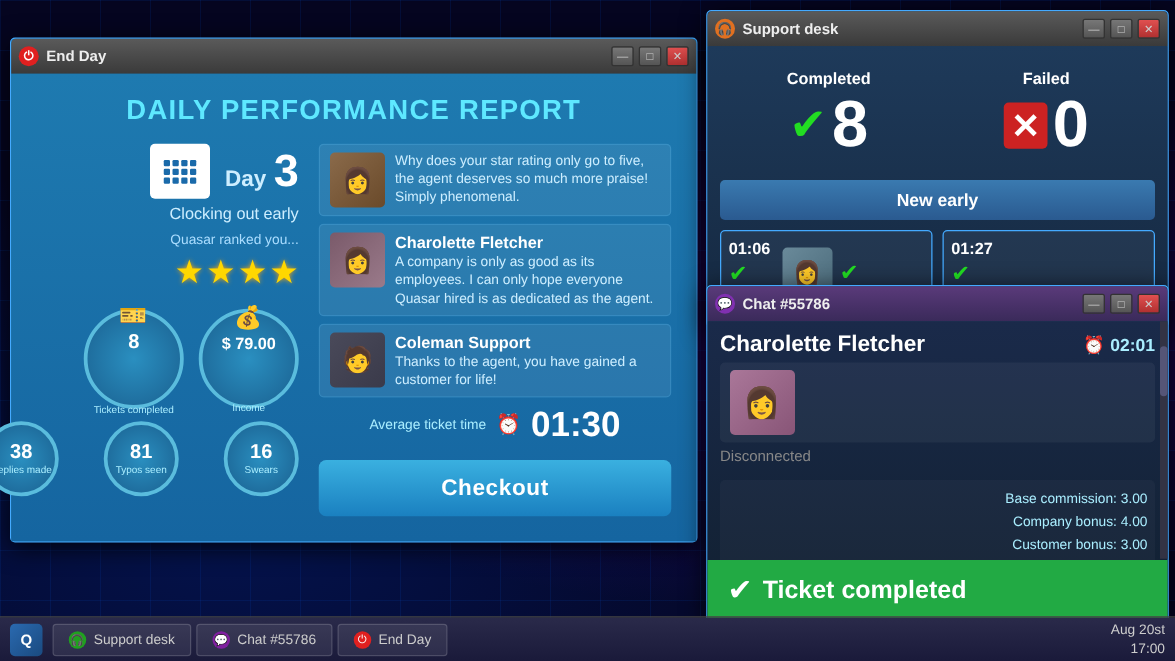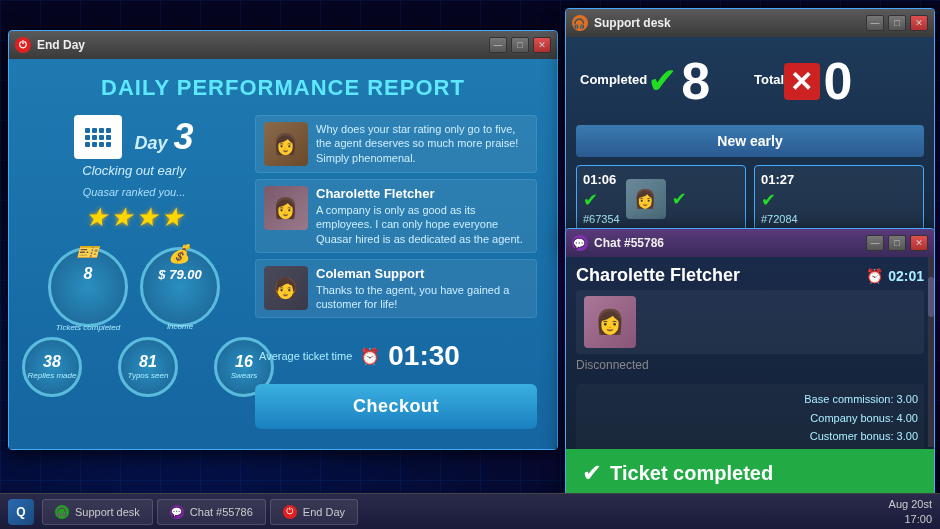--- a/index.html
+++ b/index.html
@@ -99,24 +99,23 @@
     .report-body {
       display: flex;
       gap: 16px;
       width: 100%;
     }
 
     
     .report-left {
       display: flex;
       flex-direction: column;
-      align-items: center;
+      align-items: flex-end;
       width: 210px;
       flex-shrink: 0;
-      font-style: italic;
     }
 
     .day-header {
       display: flex;
       align-items: center;
       gap: 12px;
       margin-bottom: 4px;
     }
     .calendar-icon {
       width: 48px; height: 44px;
@@ -239,22 +238,23 @@
       margin-bottom: 2px;
     }
     .review-text {
       font-size: 11px; color: #cdeeff; line-height: 1.3;
     }
 
     .avg-ticket {
       display: flex;
       align-items: center;
       gap: 8px;
-      margin-top: 16px;
+      margin-top: 0;
       padding: 0 4px;
+      justify-content: center;
     }
     .avg-label { font-size: 11px; color: #aef; }
     .avg-icon { font-size: 16px; }
     .avg-time { font-size: 28px; font-weight: bold; color: white; }
 
     .checkout-btn {
       width: 100%;
       padding: 12px;
       background: linear-gradient(180deg, #3ab0e0, #1a80c0);
       border: none;
@@ -281,21 +281,21 @@
     }
 
     .completed-failed-row {
       display: flex;
       gap: 0;
       margin-bottom: 10px;
     }
     .cf-box {
       flex: 1;
       display: flex;
-      flex-direction: row;
+      flex-direction: column;
       align-items: center;
       padding: 8px 4px;
     }
     .cf-label {
       font-size: 13px; font-weight: bold; color: white; margin-bottom: 4px;
     }
     .cf-content {
       display: flex; align-items: center; gap: 4px;
     }
     .cf-number {
@@ -630,21 +630,21 @@
   <div class="support-desk-content">
     <div class="completed-failed-row">
       <div class="cf-box">
         <div class="cf-label">Completed</div>
         <div class="cf-content">
           <span style="font-size:36px;color:#22dd22;">✔</span>
           <span class="cf-number">8</span>
         </div>
       </div>
       <div class="cf-box">
-        <div class="cf-label">Total</div>
+        <div class="cf-label">Failed</div>
         <div class="cf-content">
           <span style="font-size:28px;background:#cc2222;color:white;border-radius:4px;padding:2px 6px;font-weight:bold;">✕</span>
           <span class="cf-number">0</span>
         </div>
       </div>
     </div>
     <button class="new-ticket-btn">New early</button>
     <div class="tickets-row">
       <div class="ticket-card">
         <div class="ticket-info">

